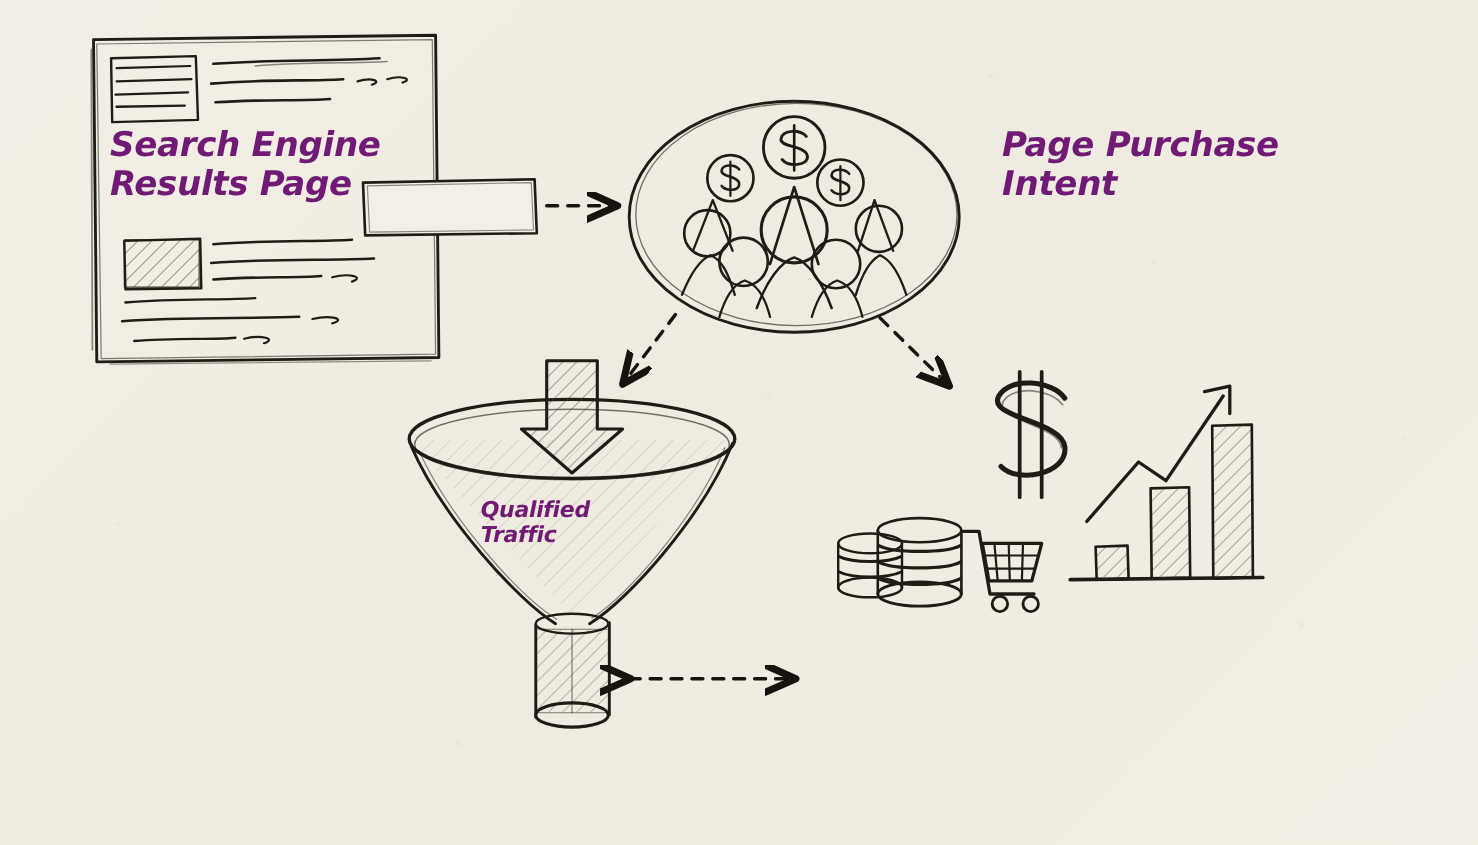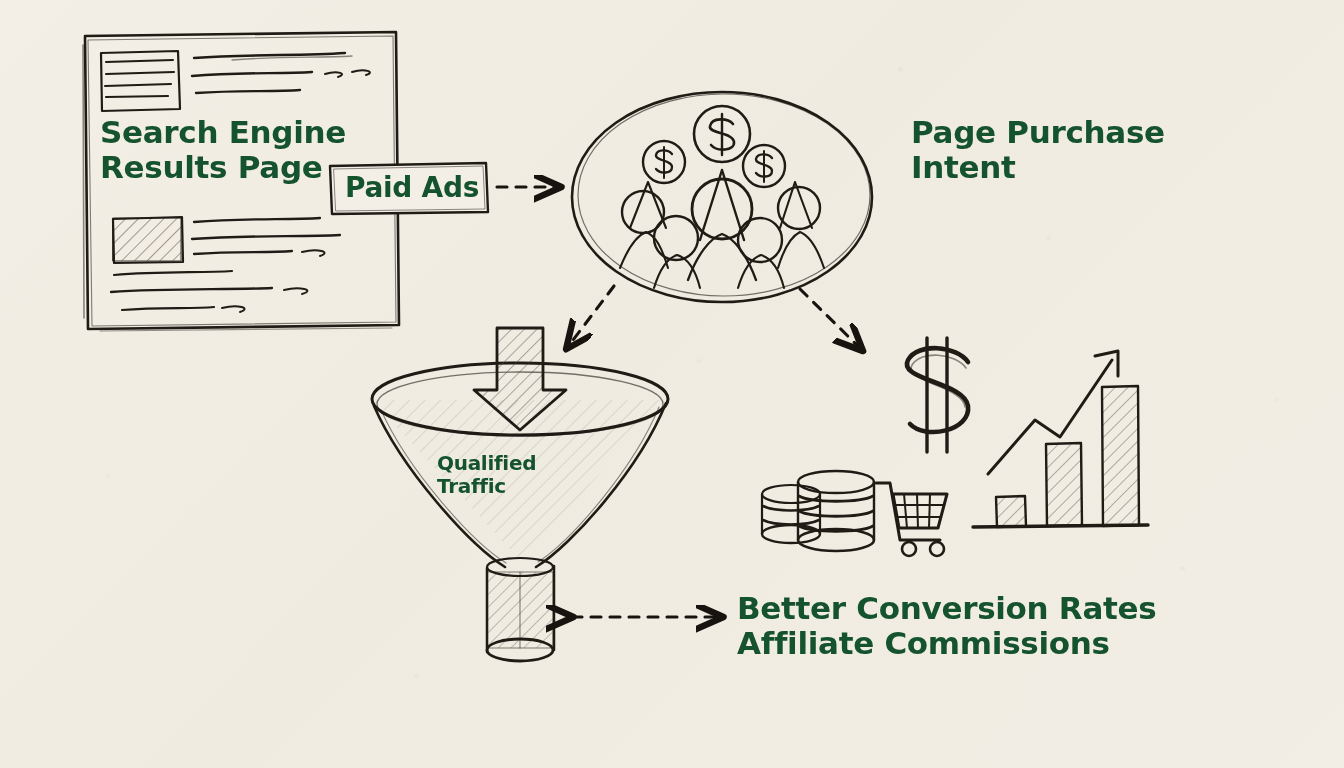--- a/index.html
+++ b/index.html
@@ -22,24 +22,25 @@
       radial-gradient(circle at 8% 62%, rgba(0,0,0,0.02) 0 1.5px, transparent 3px),
       radial-gradient(circle at 95% 52%, rgba(0,0,0,0.02) 0 1.5px, transparent 3px),
       linear-gradient(135deg, #f3efe6 0%, #efebe0 45%, #f2eee5 100%);
     pointer-events:none;
   }
   #art{position:absolute;inset:0;}
   .lbl{
     position:absolute;
     font-family:"DejaVu Sans", sans-serif;
     font-weight:bold;
-    color:#14532d;
+    color:#701a75;
     line-height:1.14;
     letter-spacing:-0.3px;
     white-space:pre-line;
+    font-style:italic;
   }
   #lbl-serp{left:100px;top:115px;font-size:31px;}
   #lbl-paid{left:345px;top:172px;font-size:28px;}
   #lbl-intent{left:911px;top:115px;font-size:31px;}
   #lbl-qt{left:437px;top:452px;font-size:20px;}
   #lbl-outcome{left:737px;top:591px;font-size:31px;}
 </style>
 </head>
 <body>
 
@@ -237,20 +238,17 @@
         <path d="M497,187 L560,187" stroke-dasharray="10 9" marker-end="url(#ah)"></path>
         <path d="M614,286 L567,348" stroke-dasharray="10 9" marker-end="url(#ah)"></path>
         <path d="M800,289 L862,350" stroke-dasharray="10 9" marker-end="url(#ah)"></path>
         <path d="M572,617 L722,617" stroke-dasharray="10 9" marker-end="url(#ah)" marker-start="url(#ahb)"></path>
       </g>
     </g>
   </svg>
 
   <div class="lbl" id="lbl-serp">Search Engine
 Results Page</div>
-  <div class="lbl" id="lbl-paid">Paid Ads</div>
   <div class="lbl" id="lbl-intent">Page Purchase
 Intent</div>
   <div class="lbl" id="lbl-qt">Qualified
 Traffic</div>
-  <div class="lbl" id="lbl-outcome">Better Conversion Rates
-Affiliate Commissions</div>
 </div>
 
 </body></html>

